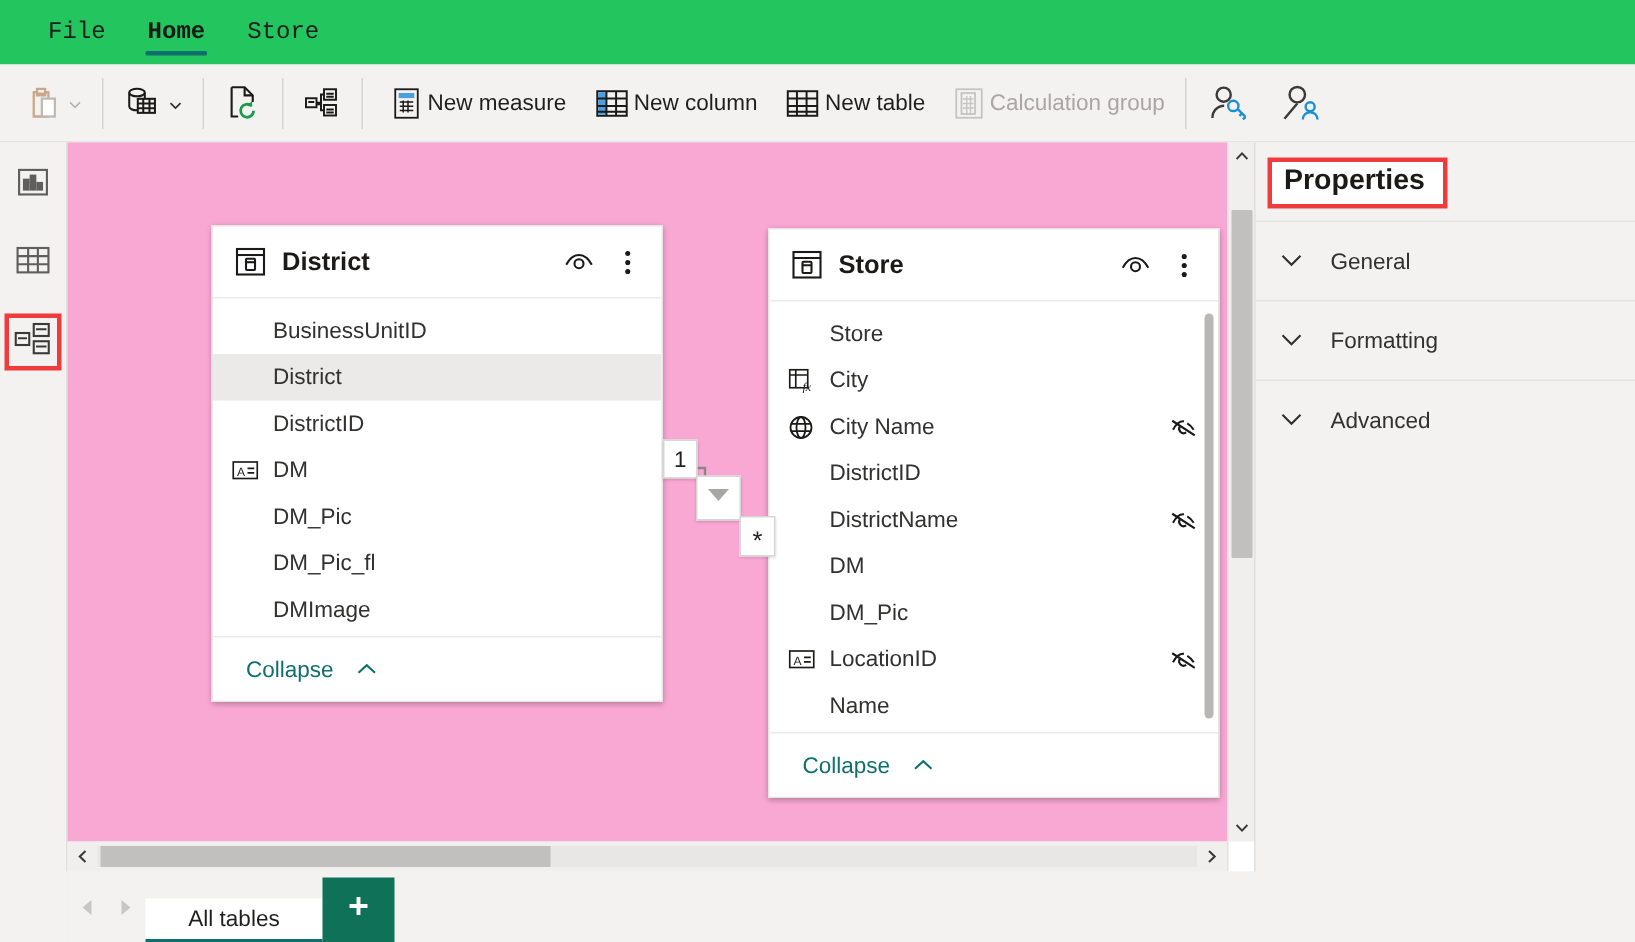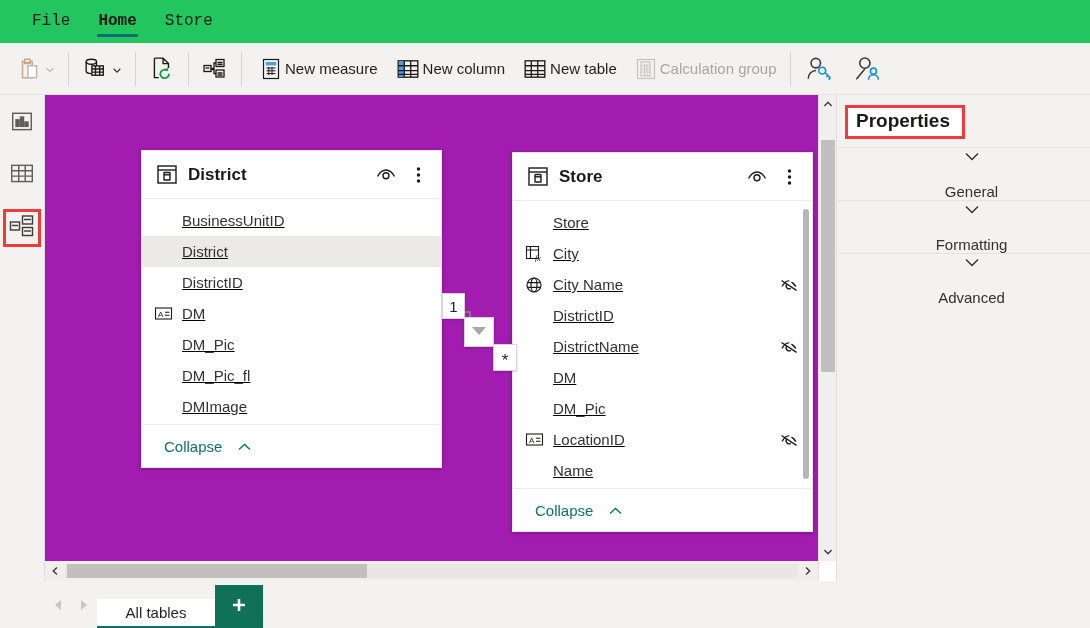--- a/index.html
+++ b/index.html
@@ -50,21 +50,21 @@
   }
   .rail-btn {
     width: 34px; height: 34px; display: flex; align-items: center; justify-content: center;
     position: relative;
   }
   .rail-btn.selected { outline: 3px solid #ef3b3b; outline-offset: -1px; }
 
   
   .canvas {
     position: absolute; left: 45px; top: 95px; width: 773px; height: 466px;
-    background: #a21caf; overflow: hidden;
+    background: #f9a8d4; overflow: hidden;
   }
   
   .vscroll {
     position: absolute; left: 818px; top: 95px; width: 18px; height: 466px;
     background: #f0efee; border-left: 1px solid #e3e1df;
   }
   .vscroll .arrow { width: 18px; height: 18px; display:flex; align-items:center; justify-content:center; }
   .vscroll .thumb {
     position: absolute; left: 2px; top: 45px; width: 14px; height: 232px;
     background: #c2c0be; border-radius: 1px;
@@ -87,21 +87,21 @@
     position: absolute; background: #ffffff;
     box-shadow: 0 1px 4px rgba(0,0,0,0.28); border: 1px solid #e8e6e4;
     display: flex; flex-direction: column;
   }
   .tcard-head {
     display: flex; align-items: center; height: 48px; padding: 0 12px 0 14px;
     border-bottom: 1px solid #edebe9; gap: 10px;
   }
   .tcard-title { font-size: 17px; font-weight: bold; color: #1b1a19; flex: 1; }
   .tcard-head .hicon { display:flex; align-items:center; justify-content:center; width: 22px; }
-  .fields { flex: 1; padding: 6px 0 2px 0; position: relative; overflow: hidden; text-decoration: underline; }
+  .fields { flex: 1; padding: 6px 0 2px 0; position: relative; overflow: hidden; }
   .frow {
     display: flex; align-items: center; height: 31px; padding-left: 10px; padding-right: 12px;
     font-size: 15px; color: #323130; gap: 8px;
   }
   .frow.sel { background: #eceae8; }
   .fico { width: 22px; height: 18px; display: flex; align-items: center; justify-content: center; flex: 0 0 22px; }
   .fname { flex: 1; white-space: nowrap; }
   .fhidden { width: 22px; display: flex; align-items: center; justify-content: center; }
   .tcard-foot {
     height: 43px; border-top: 1px solid #edebe9; display: flex; align-items: center;
@@ -126,21 +126,21 @@
     position: absolute; left: 836px; top: 95px; width: 254px; height: 533px;
     background: #f3f2f1; border-left: 1px solid #e1dfdd;
   }
   .props-title-wrap { padding: 10px 12px 8px 8px; }
   .props-title {
     display: inline-block; font-size: 19px; font-weight: bold; color: #1b1a19;
     background: #ffffff; border: 3px solid #ef3b3b; padding: 2px 12px 4px 8px;
   }
   .prop-sec {
     display: flex; align-items: center; gap: 18px; height: 53px;
-    padding-left: 16px; border-top: 1px solid #e5e3e1; font-size: 15px; color: #323130; flex-direction: column;
+    padding-left: 16px; border-top: 1px solid #e5e3e1; font-size: 15px; color: #323130;
   }
   .prop-sec:first-of-type { border-top: 1px solid #e5e3e1; }
 
   
   .tabstrip {
     position: absolute; left: 45px; top: 581px; width: 1045px; height: 47px;
     background: #f3f2f1; display: flex; align-items: flex-end;
   }
   .tabnav { display: flex; align-items: center; height: 47px; padding: 0 4px; gap: 8px; }
   .tabnav .arrow { width: 18px; height: 18px; display:flex; align-items:center; justify-content:center; }

